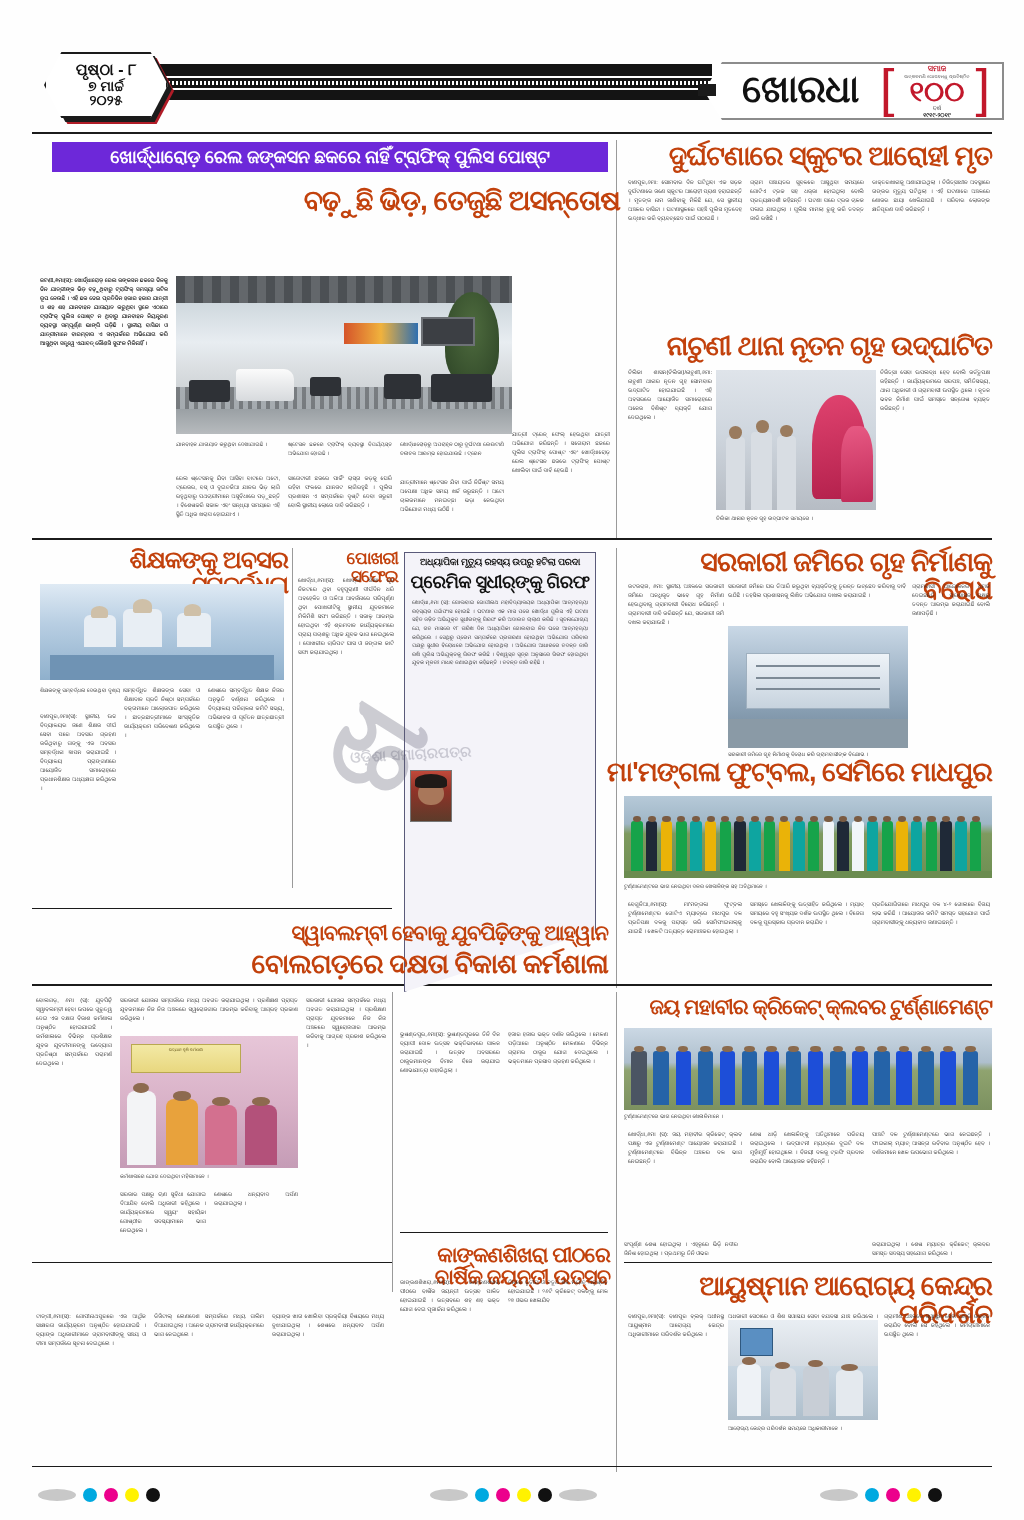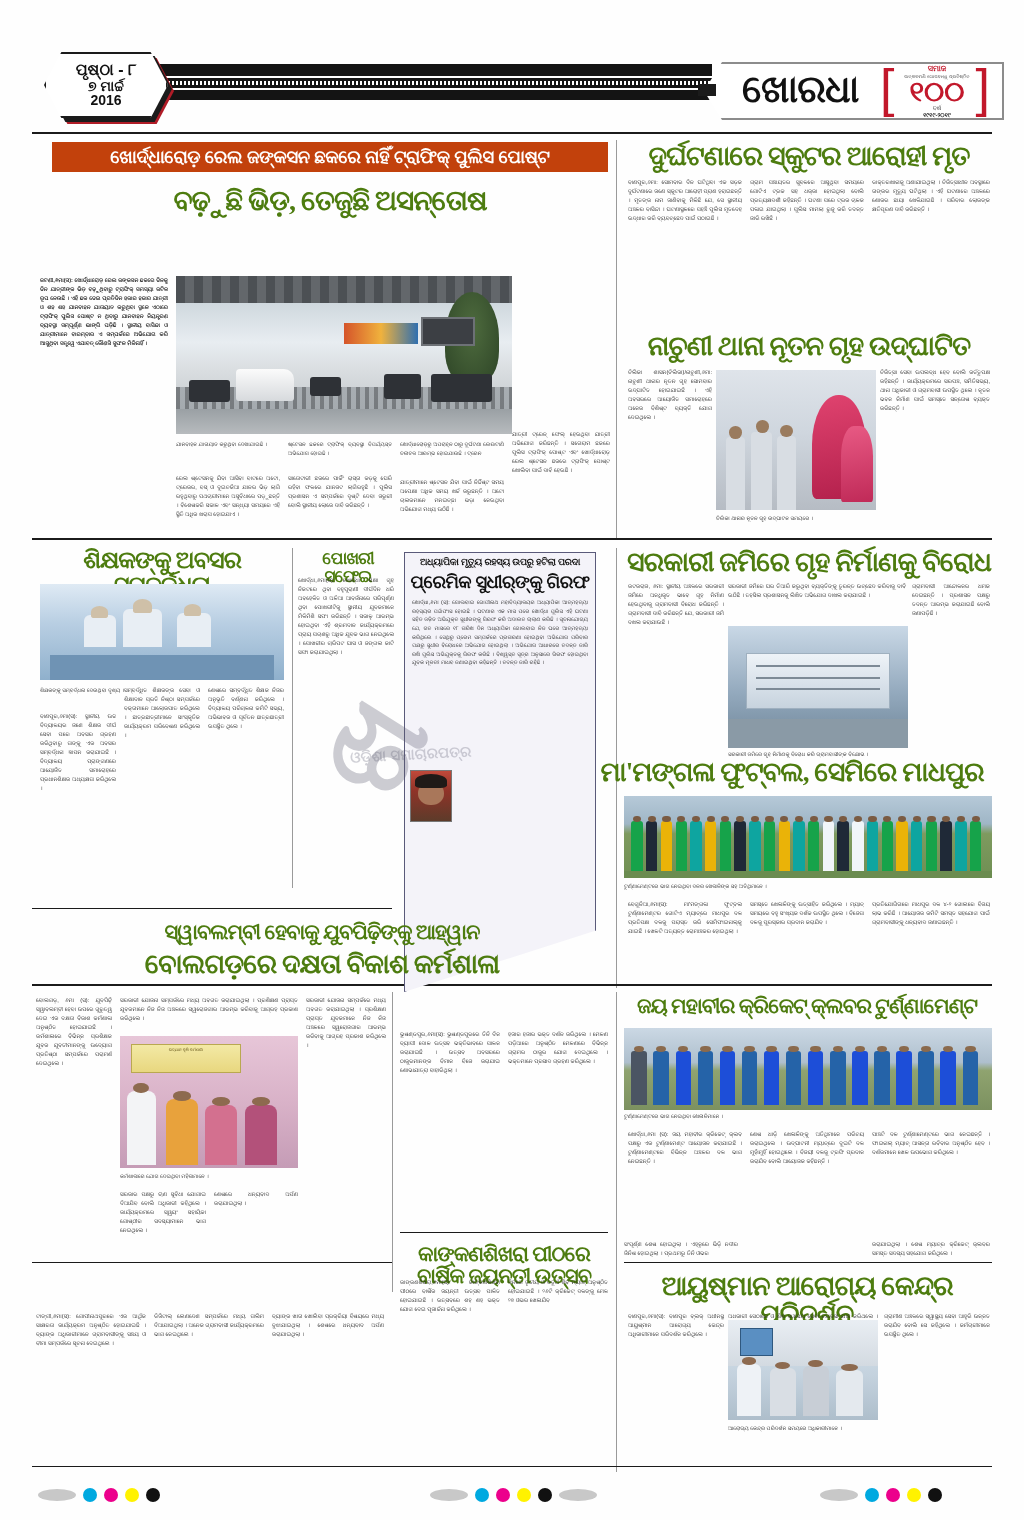--- a/index.html
+++ b/index.html
@@ -82,27 +82,27 @@
   .mast-logo .sam .tiny { font-size:4.5px; color:#333; letter-spacing:0.2px; }
   .mast-logo .sam .big { font-size:28px; font-weight:bold; color:#c2182b; line-height:26px; }
   .mast-logo .sam .sub { font-size:6px; color:#333; }
   .mast-logo .sam .yr { font-size:6px; color:#111; font-weight:bold; }
 
   
   .hr { position:absolute; background:#1b1b1b; }
   .vr { position:absolute; background:#9a9a9a; width:1px; }
 
   .kicker {
-    position:absolute; background:#c2410c; color:#fff;
+    position:absolute; background:#6d28d9; color:#fff;
     display:flex; align-items:center; justify-content:center;
     font-size:18px; font-weight:bold; letter-spacing:-0.4px;
   }
   .hl {
-    position:absolute; text-align:center; color:#4d7c0f; font-weight:bold;
-    letter-spacing:-1px; line-height:1.04;font-family:Liberation Serif, serif;
+    position:absolute; text-align:right; color:#c2410c; font-weight:bold;
+    letter-spacing:-1px; line-height:1.04;
   }
   .hl-xxl { font-size:28px; }
   .hl-xl  { font-size:27px; }
   .hl-lg  { font-size:24px; }
   .hl-md  { font-size:21px; }
   .hl-sm  { font-size:17px; }
 
   .body-col {
     position:absolute;
     font-size:5.6px; line-height:1.62; color:#2a2a2a;
@@ -272,21 +272,21 @@
     <div class="mast-rule-top"></div>
     <div class="mast-rule-dots"></div>
     <div class="mast-rule-bot"></div>
 
     <div class="page-badge">
       <div class="shadow"></div>
       <div class="shadow2"></div>
       <div class="face">
         <div class="l1">ପୃଷ୍ଠା - ୮</div>
         <div class="l2">୭ ମାର୍ଚ୍ଚ</div>
-        <div class="l3">2016</div>
+        <div class="l3">୨୦୨୫</div>
       </div>
     </div>
 
     <div class="mast-logo">
       <div class="pencil"></div>
       <div class="nib"></div>
       <div class="title">ଖୋରଧା</div>
       <div class="brk">
         <span class="lb">[</span>
         <span class="rb">]</span>

